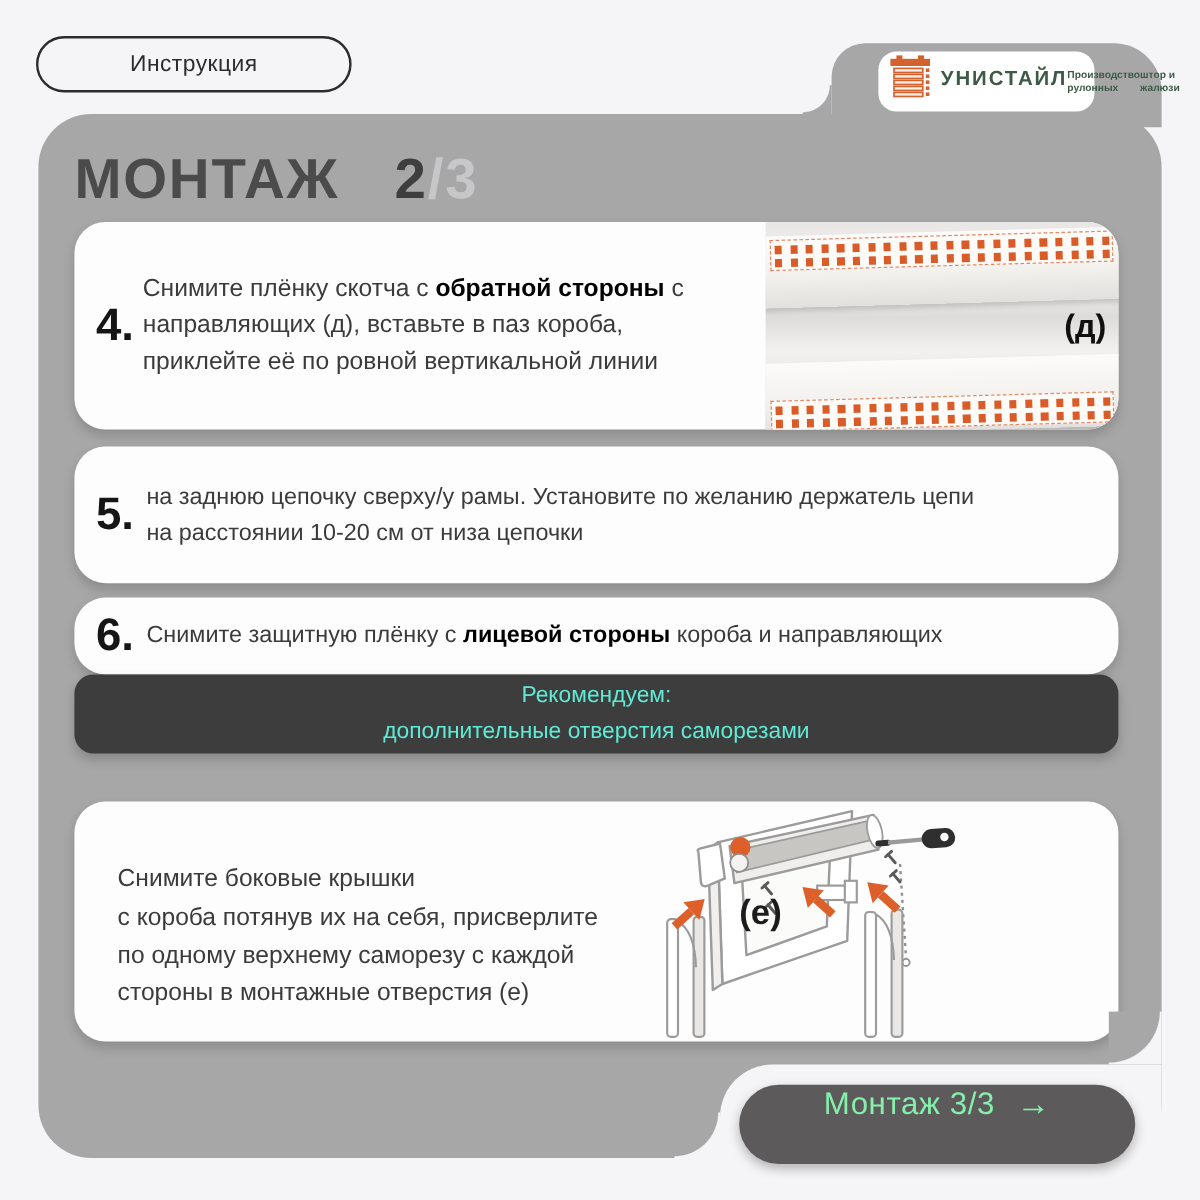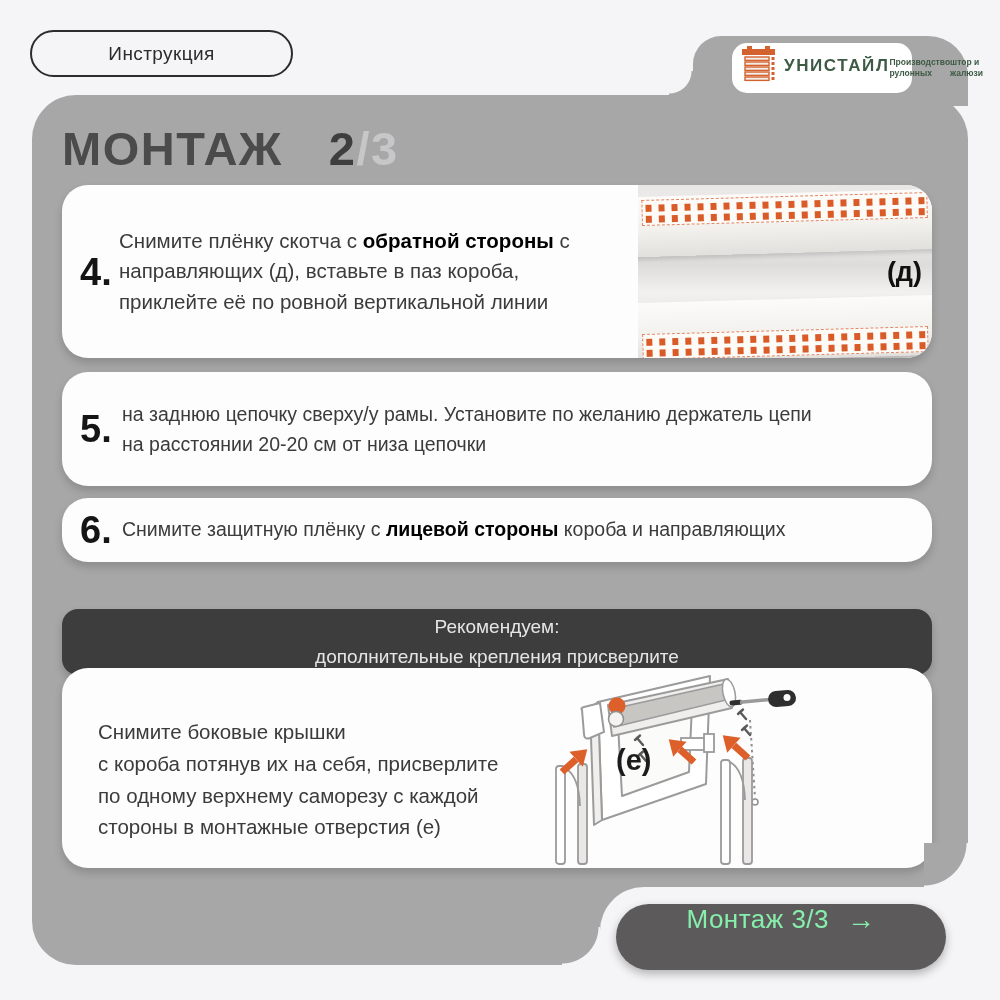--- a/index.html
+++ b/index.html
@@ -87,22 +87,22 @@
     background-position:3px 4px,3px 15px;
     background-repeat:repeat-x,repeat-x;
   }
   .rail1 .tape{top:3px;} .rail2 .tape{bottom:3px;}
   .photo-label{
     position:absolute;right:10px;top:50%;transform:translateY(-50%);
     font-size:27px;font-weight:bold;color:#101010;
   }
   
   .banner{
-    position:absolute;left:30px;top:514px;width:870px;height:66px;
-    background:#3d3d3d;border-radius:16px;color:#e5e5e5;
+    position:absolute;left:30px;top:467px;width:870px;height:66px;
+    background:#3d3d3d;border-radius:16px;color:#5eead4;
     display:flex;flex-direction:column;align-items:center;justify-content:center;
     font-size:19px;line-height:1.6;box-shadow:0 5px 9px rgba(0,0,0,.18);
   }
   
   .diagram{position:absolute;left:492px;top:4px;width:250px;height:194px;}
   
   .notch{
     position:absolute;right:0;bottom:0;width:368px;height:78px;
     background:#f5f5f7;border-top-left-radius:44px;
   }
@@ -181,34 +181,34 @@
           <div class="tape"></div>
         </div>
         <div class="photo-label">(д)</div>
       </div>
     </div>
 
     <div class="card card5">
       <div class="step-num">5.</div>
       <div class="step-body">
         <div>на заднюю цепочку сверху/у рамы. Установите по желанию держатель цепи</div>
-        <div>на расстоянии 20-20 см от низа цепочки</div>
+        <div>на расстоянии 10-20 см от низа цепочки</div>
       </div>
     </div>
 
     <div class="card card6">
       <div class="step-num">6.</div>
       <div class="step-body">
         <span>Снимите защитную плёнку с </span><b>лицевой стороны</b><span> короба и направляющих</span>
       </div>
     </div>
 
     <div class="banner">
       <div>Рекомендуем:</div>
-      <div>дополнительные крепления присверлите</div>
+      <div>дополнительные отверстия саморезами</div>
     </div>
 
     <div class="card card7">
       <div class="step-body">
         <div>Снимите боковые крышки</div>
         <div>с короба потянув их на себя, присверлите</div>
         <div>по одному верхнему саморезу с каждой</div>
         <div>стороны в монтажные отверстия (е)</div>
       </div>
       <svg class="diagram" viewBox="0 0 250 194">

